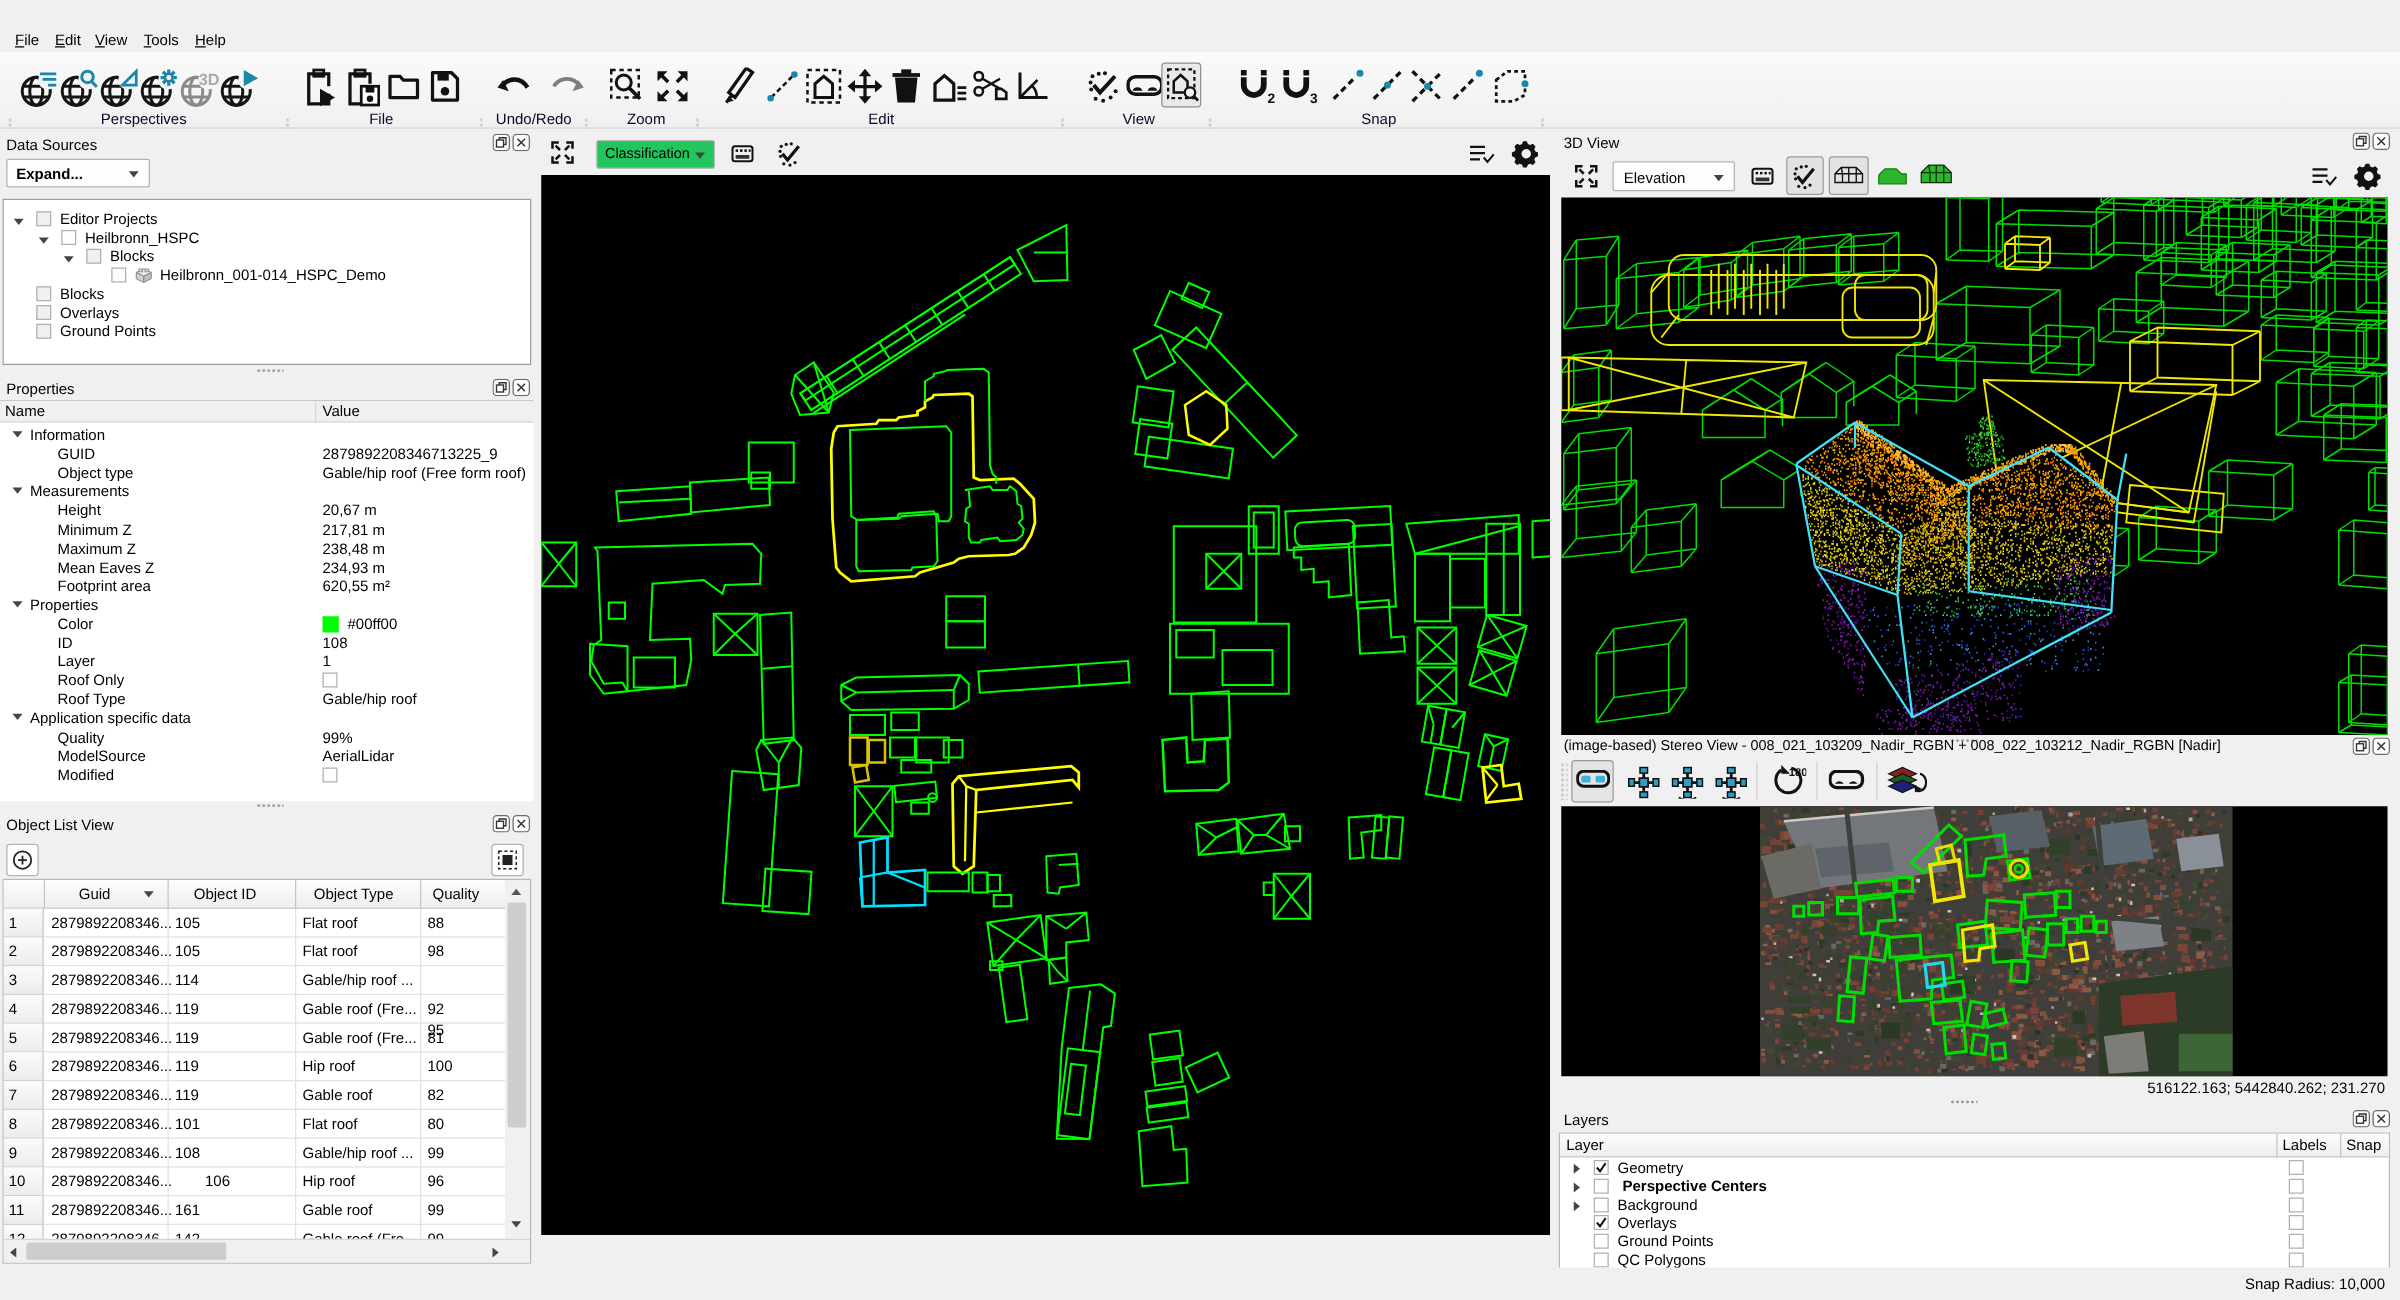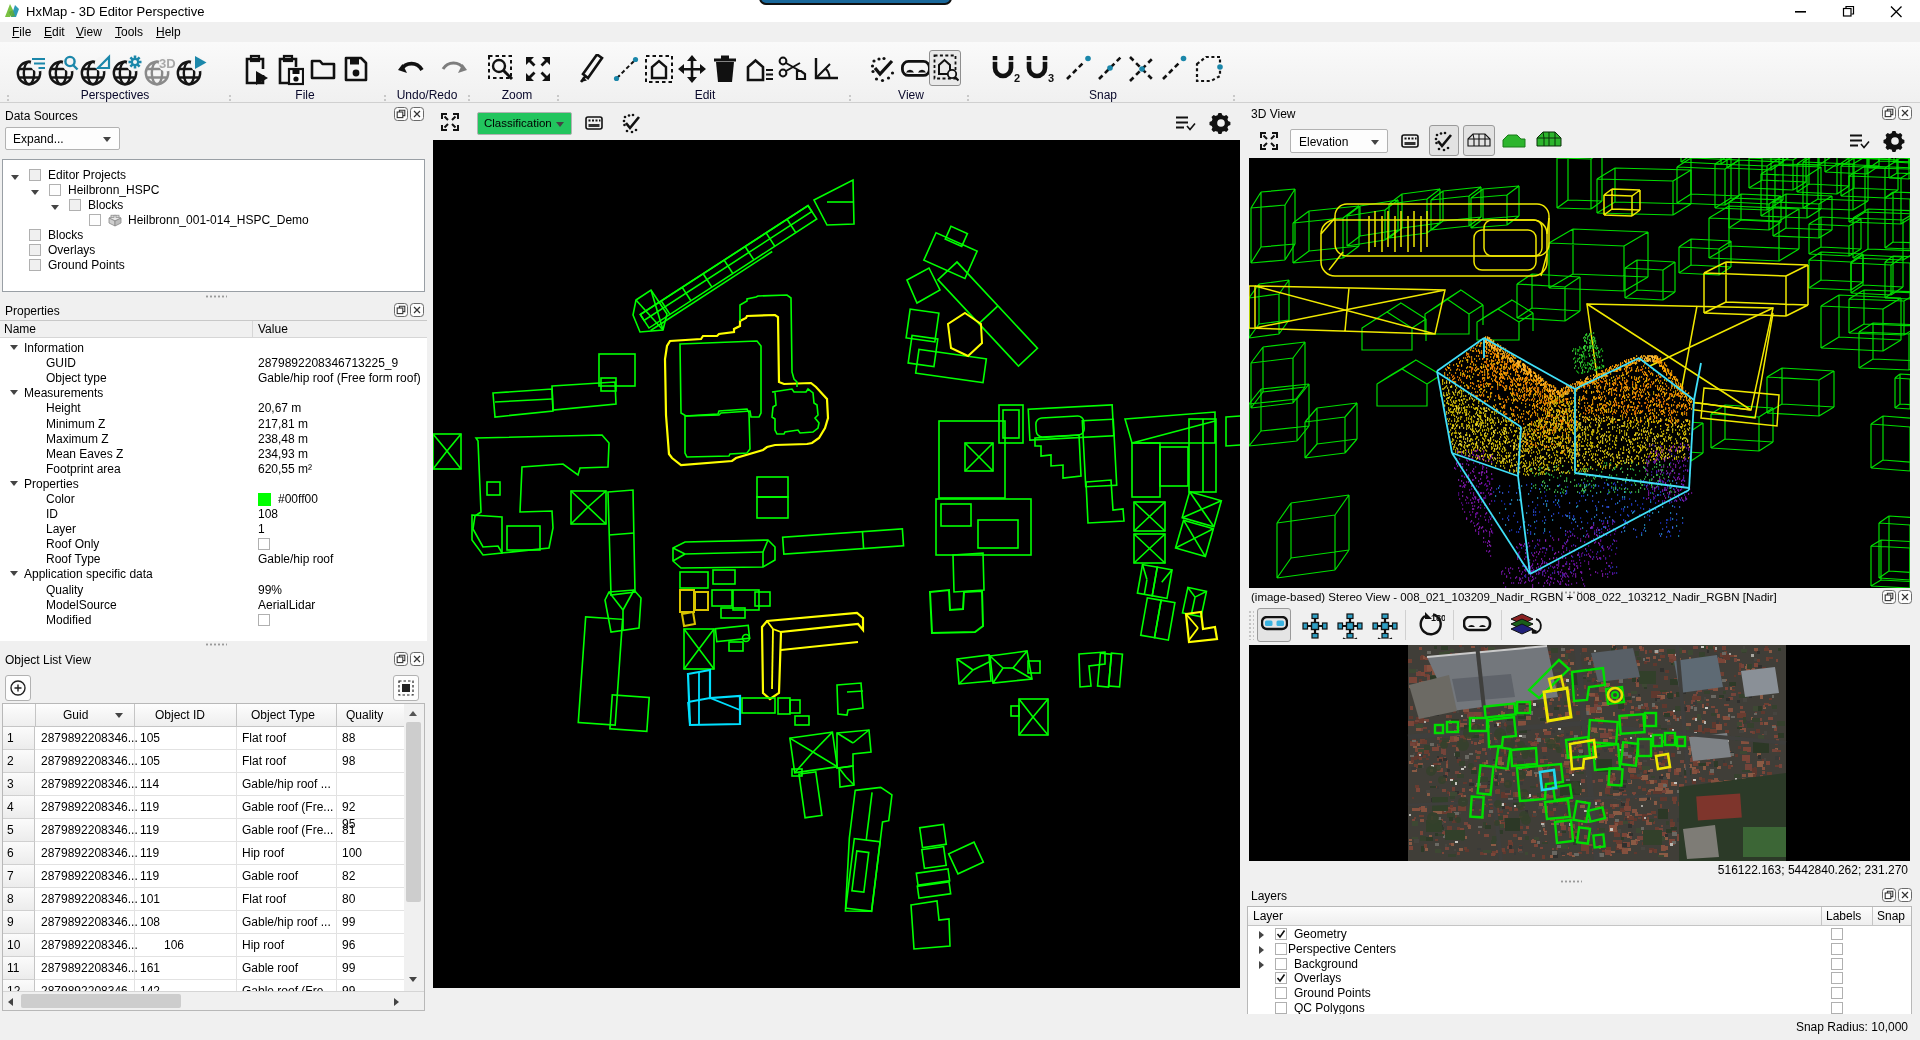--- a/index.html
+++ b/index.html
@@ -14,37 +14,20 @@
 .hdrcell{font-size:12px;color:#000;}
 .propname{font-size:12px;color:#000;position:absolute;}
 .propval{font-size:12px;color:#000;position:absolute;left:258px;white-space:nowrap;}
 .grp{font-size:12px;color:#08082a;text-align:center;position:absolute;top:46px;}
 .menu u{text-decoration:underline;}
 .sep{position:absolute;top:52px;width:4px;height:34px;background-image:radial-gradient(circle,#c8c8c8 1px,transparent 1.2px);background-size:4px 4px;}
 </style></head>
 <body>
 <div id="root">
 
-<div class="abs" style="left:0;top:0;width:1920px;height:22px;background:#ffffff;">
-  <svg class="abs" style="left:4px;top:3px" width="16" height="16" viewBox="0 0 16 16">
-    <polygon points="1,14 6,1 9,7 6,14" fill="#7ac143"></polygon>
-    <polygon points="7,14 11,2 15,6 12,14" fill="#2e9bb5"></polygon>
-    <polygon points="5,9 9,7 11,13 7,14" fill="#5aa83c" opacity="0.9"></polygon>
-  </svg>
-  <div class="abs ttl" style="left:26px;top:4px;">HxMap - 3D Editor Perspective</div>
-
-  <div class="abs" style="left:759px;top:-10px;width:193px;height:15px;background:#19679a;border:2px solid #111;border-radius:7px;"></div>
-
-  <svg class="abs" style="left:1795px;top:6px" width="112" height="12" viewBox="0 0 112 12">
-    <rect x="0" y="5" width="11" height="1.6" fill="#000"></rect>
-    <rect x="48.5" y="2.5" width="7.5" height="7.5" fill="none" stroke="#000" stroke-width="1.2"></rect>
-    <path d="M51 2.5 v-2 h7.5 v7.5 h-2" fill="none" stroke="#000" stroke-width="1.2"></path>
-    <path d="M96 0.5 L106.5 11 M106.5 0.5 L96 11" stroke="#000" stroke-width="1.3"></path>
-  </svg>
-</div>
 
 <div class="abs menu" style="left:0;top:22px;width:1920px;height:20px;background:#f0f0f0;font-size:12px;">
   <span class="abs" style="left:12px;top:3px"><u>F</u>ile</span>
   <span class="abs" style="left:44px;top:3px"><u>E</u>dit</span>
   <span class="abs" style="left:76px;top:3px"><u>V</u>iew</span>
   <span class="abs" style="left:115px;top:3px"><u>T</u>ools</span>
   <span class="abs" style="left:156px;top:3px"><u>H</u>elp</span>
 </div>
 
 <div class="abs" style="left:0;top:42px;width:1920px;height:61px;background:linear-gradient(#fafafa,#f0f0f0);border-bottom:1px solid #d0d0d0;" id="toolbar">
@@ -279,21 +262,21 @@
 <div class="abs" style="left:0;top:103px;width:427px;height:885px;background:#f0f0f0;">
 
   <div class="abs panetitle" style="left:5px;top:6px;">Data Sources</div>
   <div class="abs" id="ds-btns" style="left:394px;top:4px;width:30px;height:14px;"><svg width="30" height="14" viewBox="0 0 30 14">
           <rect x="0.5" y="0.5" width="13" height="13" rx="3" fill="#fdfdfd" stroke="#6a6a6a"></rect>
           <rect x="3.2" y="5" width="5.6" height="5.6" fill="none" stroke="#333" stroke-width="1.1"></rect>
           <path d="M5.4 5 v-1.8 h5.4 v5.4 h-1.8" fill="none" stroke="#333" stroke-width="1.1"></path>
           <rect x="16.5" y="0.5" width="13" height="13" rx="3" fill="#fdfdfd" stroke="#6a6a6a"></rect>
           <path d="M20 4 l6 6 M26 4 l-6 6" stroke="#333" stroke-width="1.2"></path>
         </svg></div>
-  <div class="abs" style="left:5px;top:24px;width:115px;height:23px;background:#fdfdfd;border:1px solid #b2b2b2;border-radius:2px;">
+  <div class="abs" style="left:5px;top:24px;width:115px;height:23px;background:#fdfdfd;border:1px solid #b2b2b2;border-radius:2px;font-weight:bold;">
     <span style="font-size:12px;position:absolute;left:7px;top:4px;">Expand...</span>
     <span class="tri-d" style="right:8px;top:9px;"></span>
   </div>
   <div class="whitebox abs" style="left:2px;top:56px;width:423px;height:133px;">
     <span class="tri-d" style="left:8px;top:15px;"></span>
     <div class="cb" style="left:26px;top:9px;background:#f0f0f0;"></div>
     <div class="treelbl abs" style="left:45px;top:8px;">Editor Projects</div>
     <span class="tri-d" style="left:28px;top:30px;"></span>
     <div class="cb" style="left:46px;top:24px;"></div>
     <div class="treelbl abs" style="left:65px;top:23px;">Heilbronn_HSPC</div>
@@ -1252,21 +1235,21 @@
         <span class="tri-r" style="left:11px;top:24px;"></span>
         <div class="abs" style="left:27px;top:21px;width:12px;height:12px;border:1px solid #b0b0b0;background:#fff;">
           <svg width="12" height="12" viewBox="0 0 12 12" style="position:absolute;left:-1px;top:-1px;">
             <path d="M2.5 6 L5 9 L9.5 2.5" fill="none" stroke="#111" stroke-width="1.6"></path>
           </svg>
         </div>
         <div class="abs" style="left:46px;top:20px;font-size:12px;">Geometry</div>
         <div class="abs" style="left:583px;top:21px;width:12px;height:12px;border:1px solid #b0b0b0;background:#fff;"></div>
         <span class="tri-r" style="left:11px;top:39px;"></span>
         <div class="abs" style="left:27px;top:36px;width:12px;height:12px;border:1px solid #b0b0b0;background:#fff;"></div>
-        <div class="abs" style="left:40px;top:35px;font-size:12px;">Perspective Centers</div>
+        <div class="abs" style="left:50px;top:35px;font-size:12px;font-weight:bold;">Perspective Centers</div>
         <div class="abs" style="left:583px;top:36px;width:12px;height:12px;border:1px solid #b0b0b0;background:#fff;"></div>
         <span class="tri-r" style="left:11px;top:54px;"></span>
         <div class="abs" style="left:27px;top:51px;width:12px;height:12px;border:1px solid #b0b0b0;background:#fff;"></div>
         <div class="abs" style="left:46px;top:50px;font-size:12px;">Background</div>
         <div class="abs" style="left:583px;top:51px;width:12px;height:12px;border:1px solid #b0b0b0;background:#fff;"></div>
         <div class="abs" style="left:27px;top:65px;width:12px;height:12px;border:1px solid #b0b0b0;background:#fff;">
           <svg width="12" height="12" viewBox="0 0 12 12" style="position:absolute;left:-1px;top:-1px;">
             <path d="M2.5 6 L5 9 L9.5 2.5" fill="none" stroke="#111" stroke-width="1.6"></path>
           </svg>
         </div>

